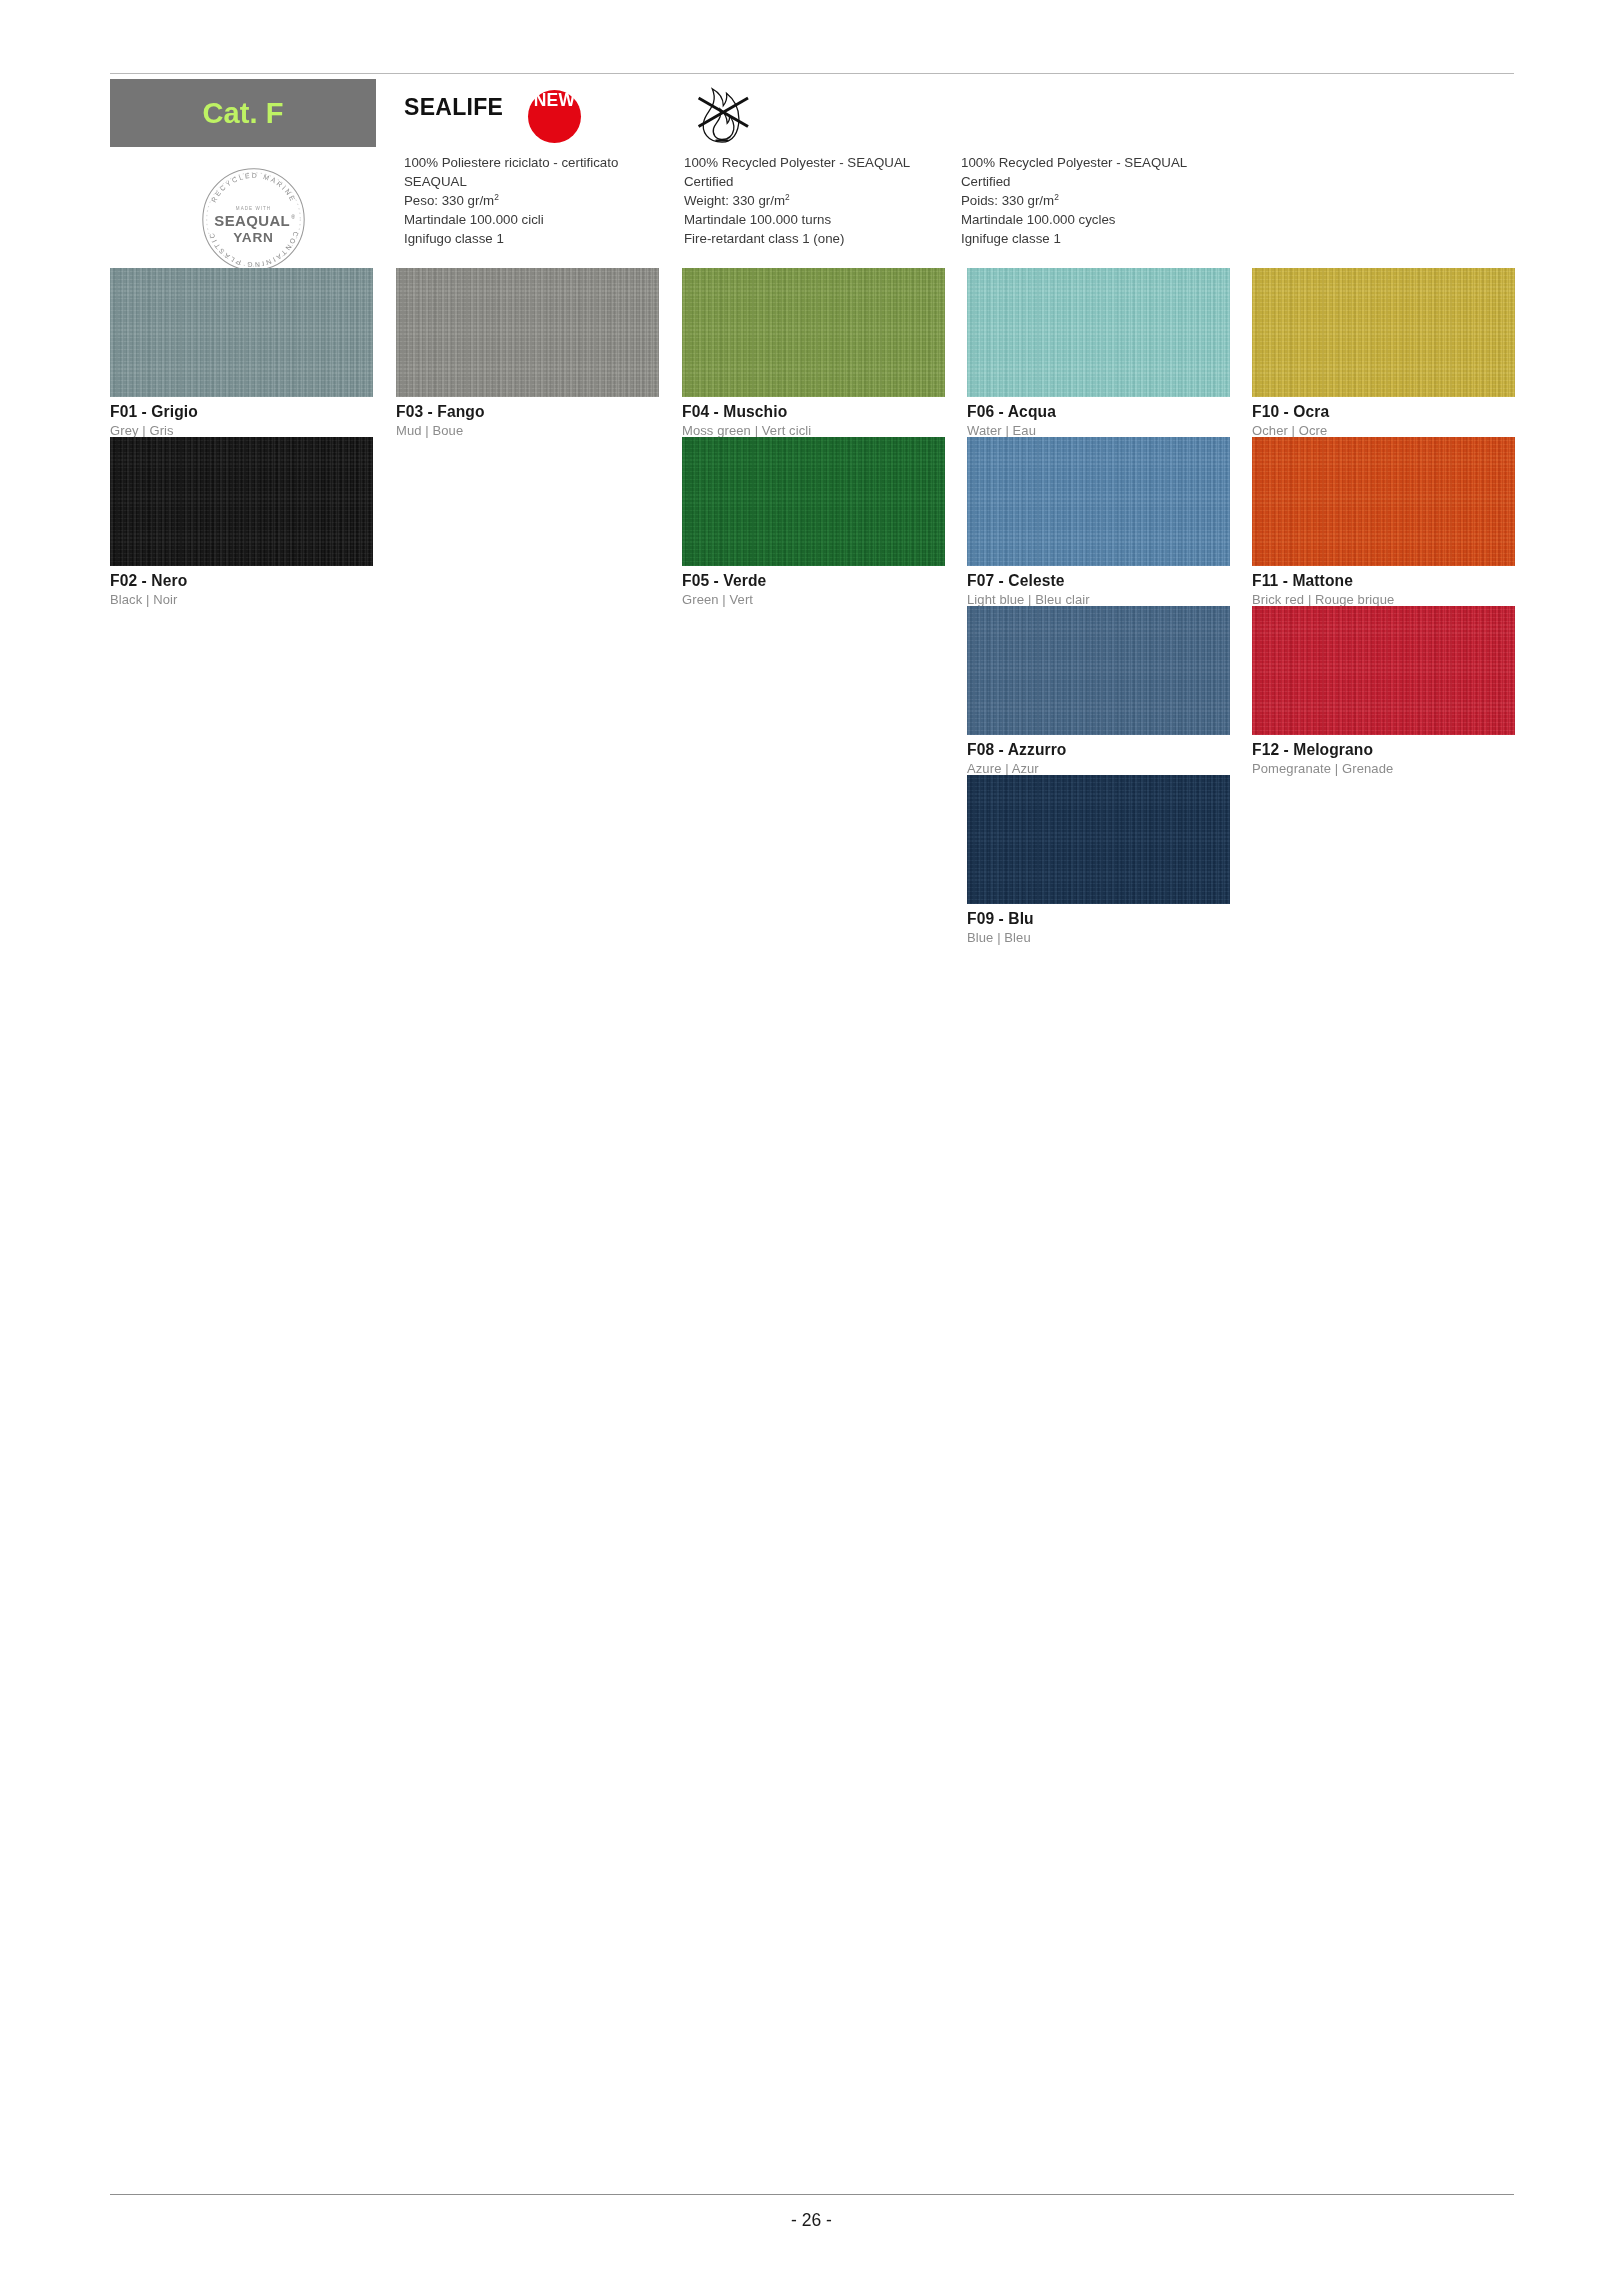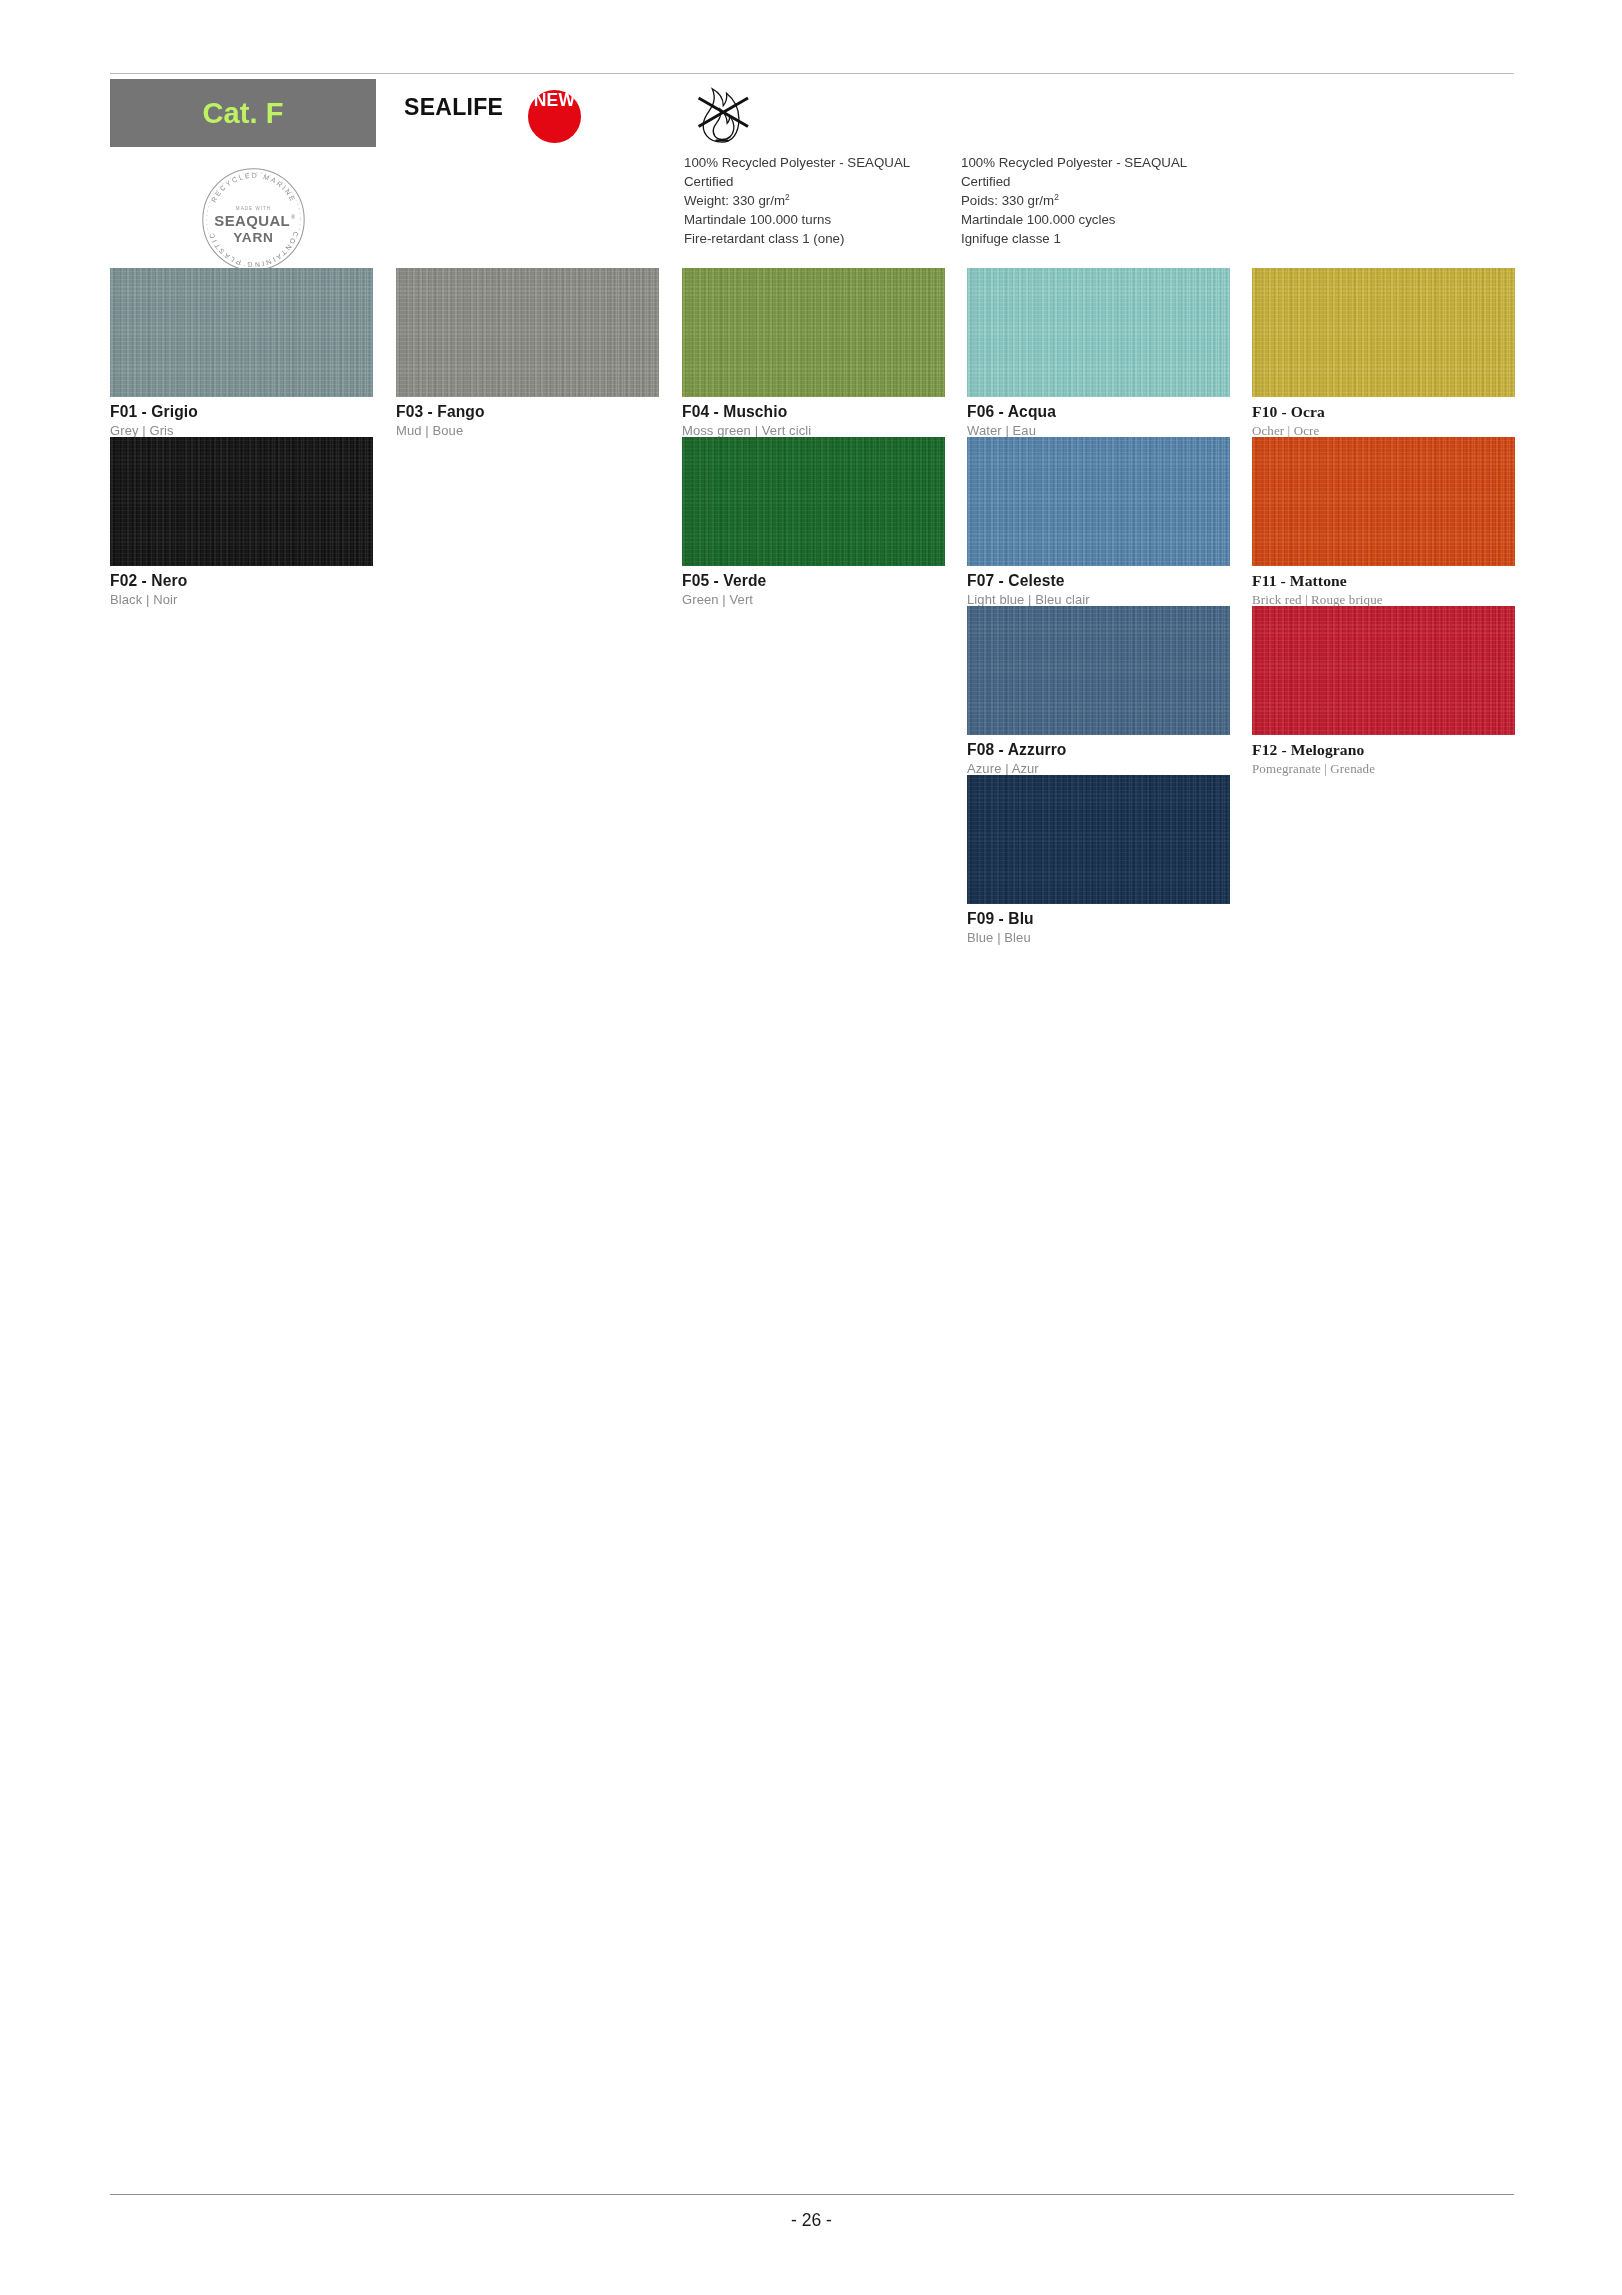--- a/index.html
+++ b/index.html
@@ -49,21 +49,21 @@
   .spec-it{left:404px;width:260px;}
   .spec-en{left:684px;width:260px;}
   .spec-fr{left:961px;width:260px;}
   .spec .wrap{white-space:normal;}
 
   
   .grid{position:absolute;left:110px;top:268px;width:1405px;}
   .row{position:relative;height:169px;}
   .cell{position:absolute;top:0;width:263px;}
   .c0{left:0px;} .c1{left:286px;} .c2{left:572px;}
-  .c3{left:857px;} .c4{left:1142px;font-family:Liberation Serif, serif;}
+  .c3{left:857px;} .c4{left:1142px;}
 
   .swatch{
     width:263px;height:129px;position:relative;overflow:hidden;
     background-repeat:repeat;
   }
   .swatch .grain{position:absolute;inset:0;}
   .label{margin-top:5.8px;}
   .label .code{font-size:15.6px;font-weight:bold;color:#1a1a1a;letter-spacing:0.1px;}
   .label .tr{font-size:13px;color:#8c8c8c;font-weight:300;margin-top:1.9px;letter-spacing:0.1px;}
 
@@ -118,20 +118,26 @@
                  C42,18 48,28 48,38 C52,33 54,26 53,19 C64,28 72,42 72,58 C72,80 62,94 46,94 Z"></path>
         <path d="M46,90 C36,90 31,82 33,73 C35,66 41,62 43,55 C44,51 44,47 43,43
                  C50,49 54,57 54,65 C57,62 58,57 57,53 C63,60 65,68 64,75 C62,85 55,90 46,90 Z"></path>
       </g>
       <rect x="36" y="90" width="20" height="3" fill="#111"></rect>
       <line x1="10" y1="26" x2="86" y2="70" stroke="#111" stroke-width="4.5"></line>
       <line x1="86" y1="26" x2="10" y2="70" stroke="#111" stroke-width="4.5"></line>
     </svg>
   </div>
 
+  <div class="spec spec-it">
+    <div class="wrap">100% Poliestere riciclato - certificato SEAQUAL</div>
+    <div><span>Peso: 330 gr/m</span><sup>2</sup></div>
+    <div>Martindale 100.000 cicli</div>
+    <div>Ignifugo classe 1</div>
+  </div>
 
   <div class="spec spec-en">
     <div class="wrap">100% Recycled Polyester - SEAQUAL Certified</div>
     <div><span>Weight: 330 gr/m</span><sup>2</sup></div>
     <div>Martindale 100.000 turns</div>
     <div>Fire-retardant class 1 (one)</div>
   </div>
 
   <div class="spec spec-fr">
     <div class="wrap">100% Recycled Polyester - SEAQUAL Certified</div>

